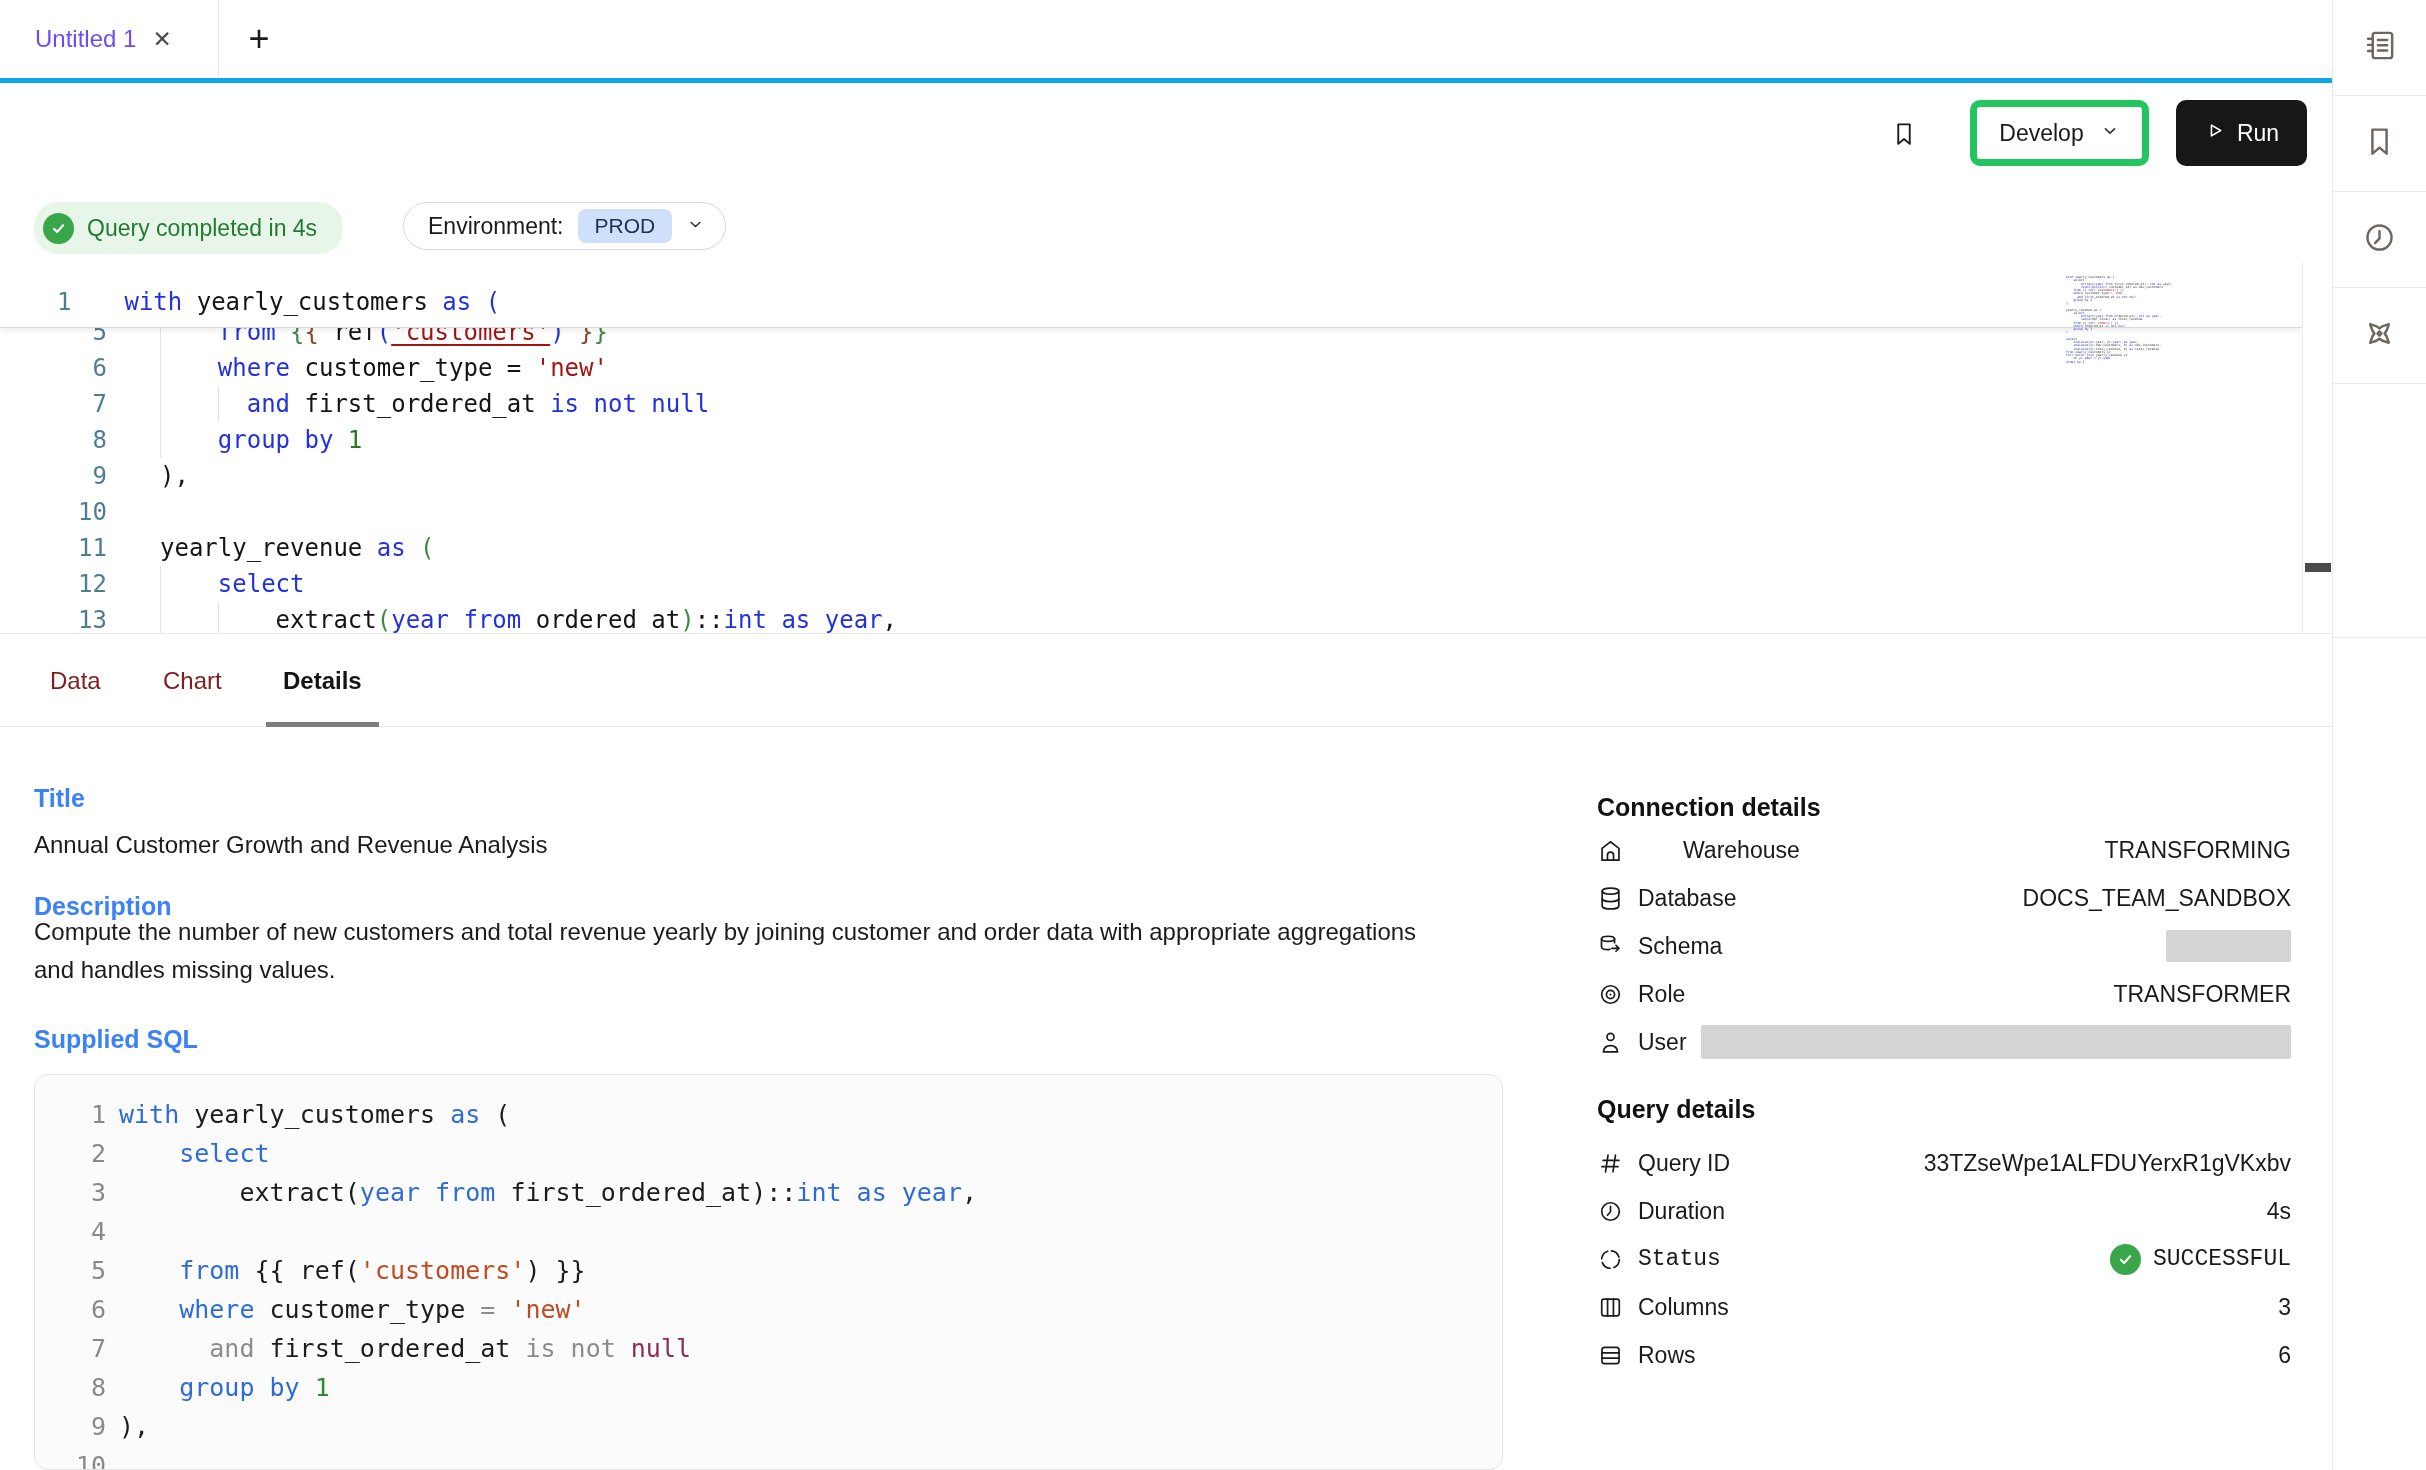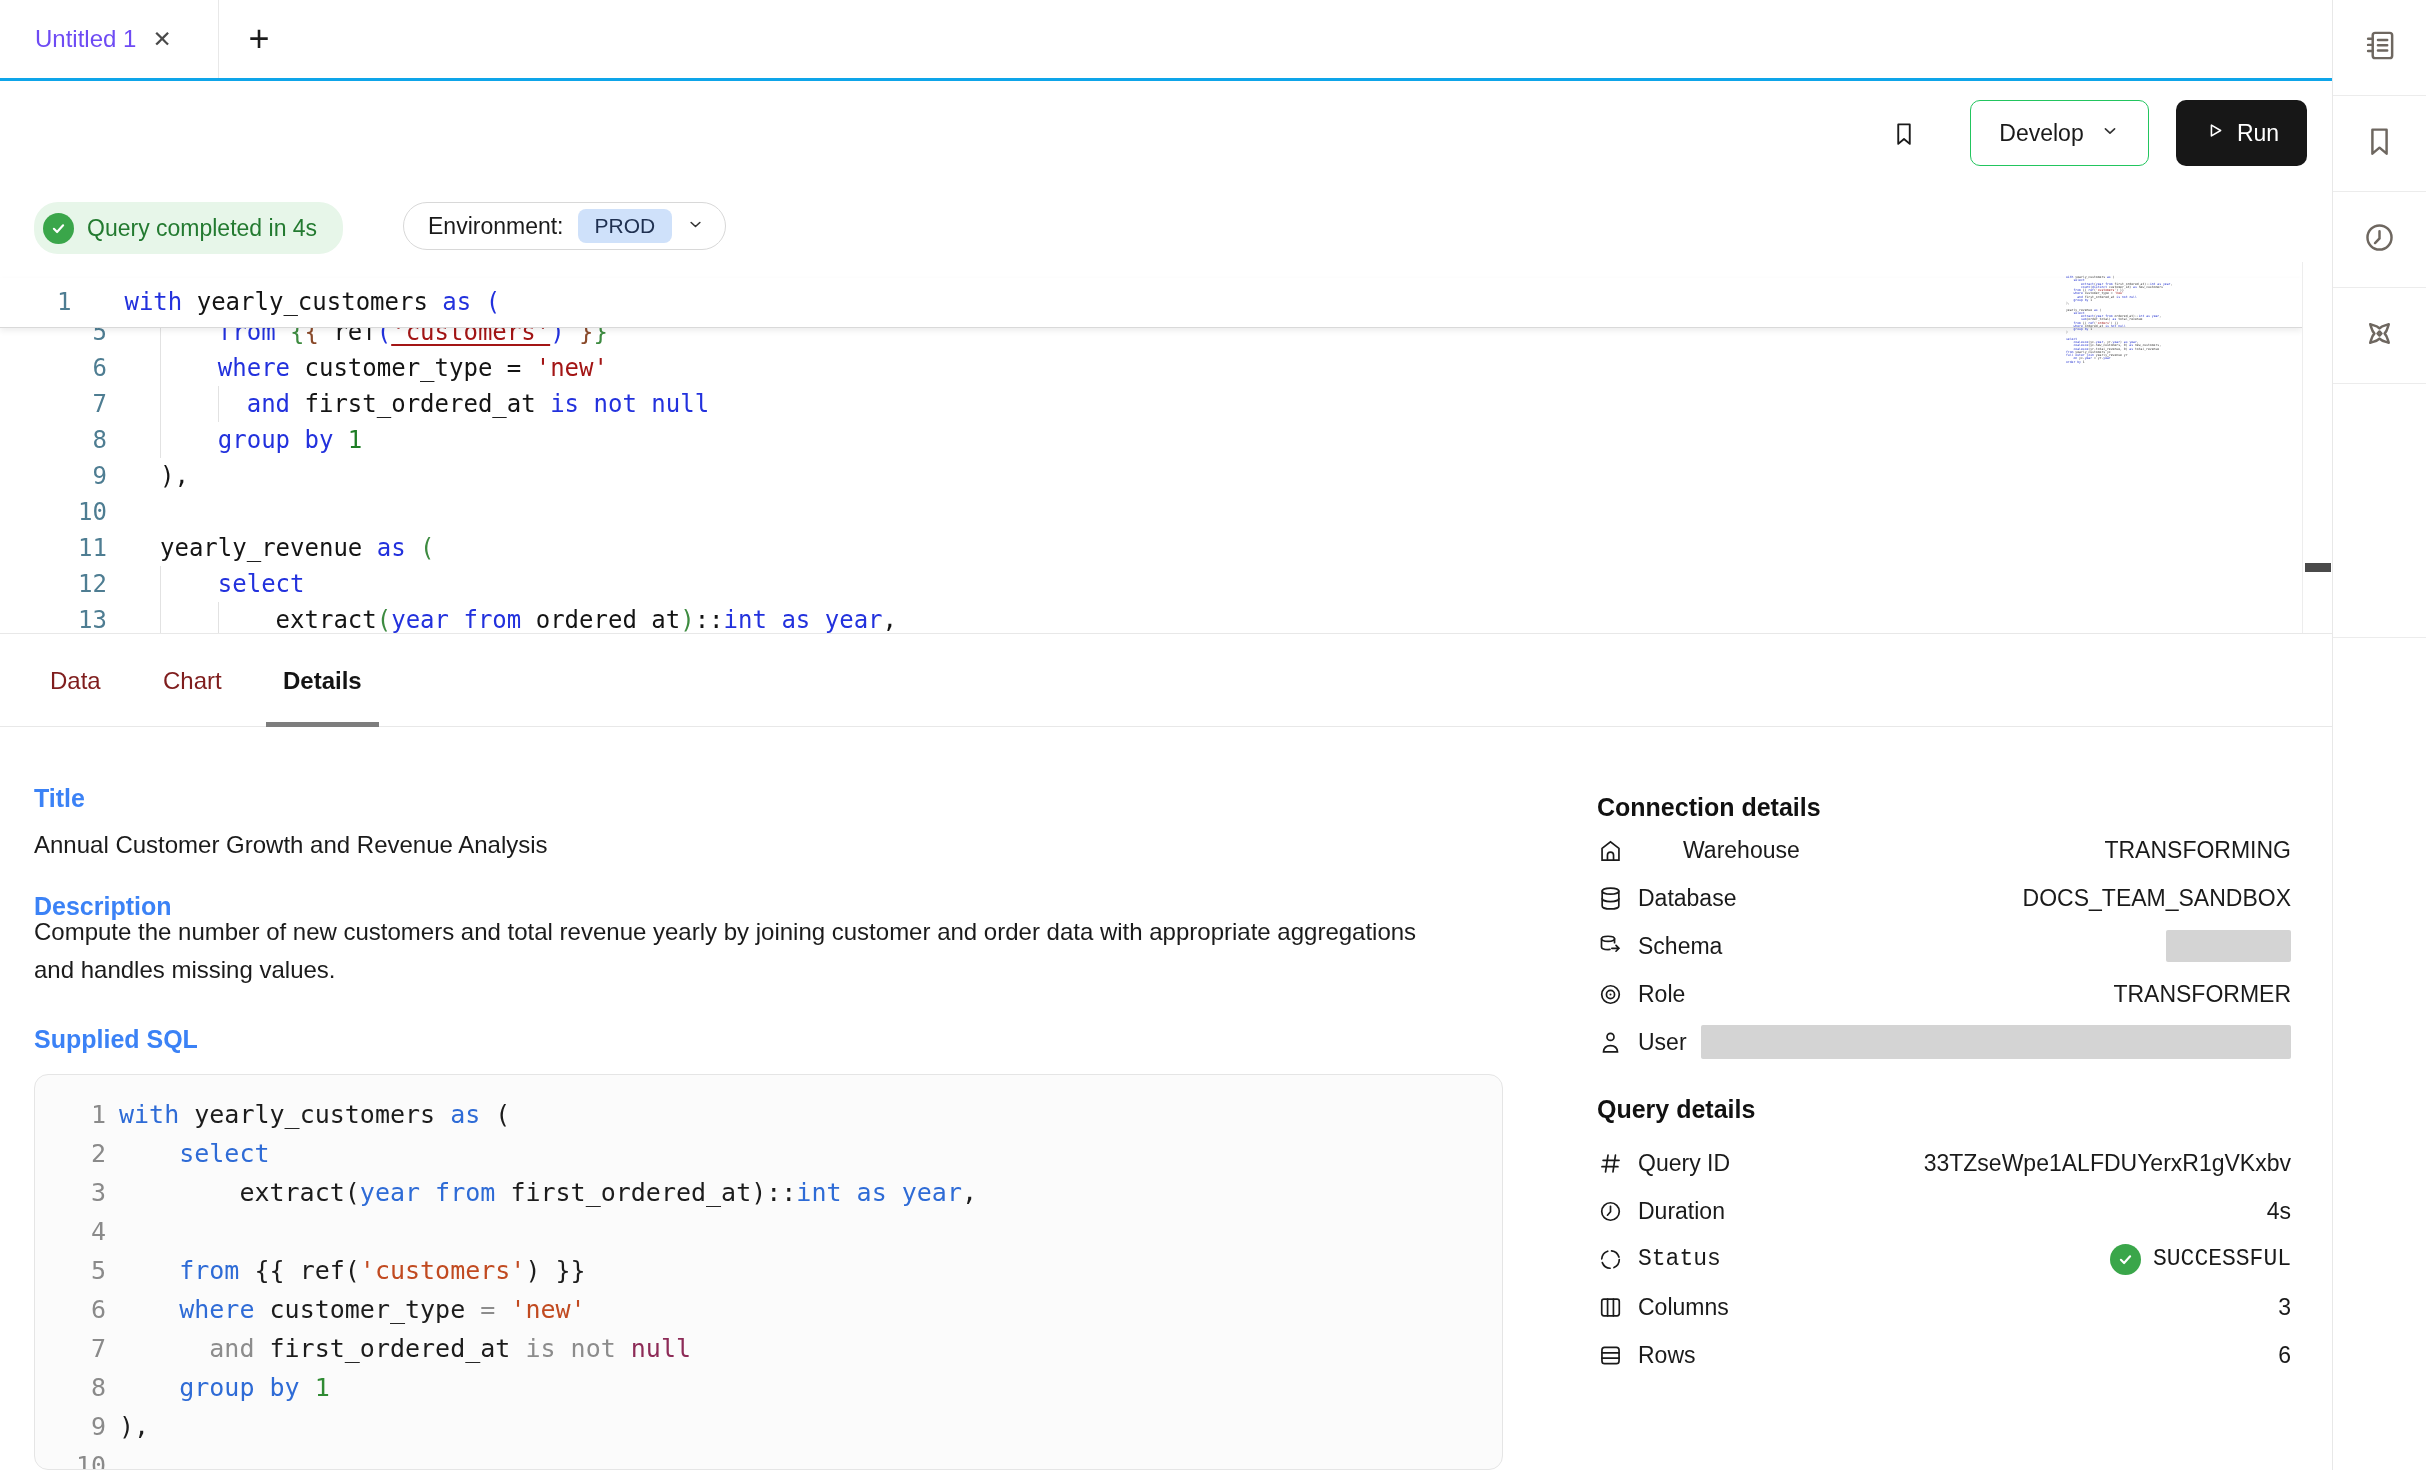--- a/index.html
+++ b/index.html
@@ -4,33 +4,33 @@
 <style>
   html,body{margin:0;padding:0;}
   body{
     width:2426px;height:1470px;position:relative;overflow:hidden;
     background:#ffffff;color:#161616;
     font-family:"Liberation Sans", sans-serif;
     -webkit-font-smoothing:antialiased;
   }
 
   
-  #tabbar{position:absolute;left:0;top:0;width:2332px;height:78px;border-bottom:3px solid #0ea5e9;background:#fff;}
+  #tabbar{position:absolute;left:0;top:0;width:2332px;height:78px;border-bottom:5px solid #0ea5e9;background:#fff;}
   .tab{position:absolute;left:0;top:0;height:78px;width:219px;border-right:1px solid #e8e8e8;
        display:flex;align-items:center;padding-left:35px;box-sizing:border-box;background:#fff;}
   .tab-title{color:var(--accent,#6e4bf4);font-size:24px;}
   .tab-close{margin-left:16px;color:#4a4a4a;font-size:23px;cursor:pointer;}
   .newtab{position:absolute;left:228px;top:0;width:62px;height:78px;display:flex;align-items:center;justify-content:center;
           font-size:36px;font-weight:300;color:#1c1c1c;cursor:pointer;}
 
   
   .icon-btn{position:absolute;width:40px;height:40px;display:flex;align-items:center;justify-content:center;color:#1a1a1a;}
   .icon-btn svg{width:30px;height:30px;}
   #bookmark-btn{left:1884px;top:116px;}
-  #develop-btn{position:absolute;left:1970px;top:100px;width:179px;height:66px;border:1px solid #22c55e;border-radius:10px;
+  #develop-btn{position:absolute;left:1970px;top:100px;width:179px;height:66px;border:7px solid #22c55e;border-radius:10px;
       display:flex;align-items:center;justify-content:center;gap:16px;font-size:23px;color:#1a1a1a;background:#fff;box-sizing:border-box;cursor:pointer;}
   #develop-btn svg{width:20px;height:20px;}
   #run-btn{position:absolute;left:2176px;top:100px;width:131px;height:66px;border-radius:10px;background:var(--runbg,#171717);
       display:flex;align-items:center;justify-content:center;gap:12px;font-size:23px;color:#fff;cursor:pointer;}
   #run-btn svg{width:21px;height:21px;}
 
   
   #pill-success{position:absolute;left:34px;top:202px;height:52px;border-radius:24px;background:#e7f6e9;
       display:flex;align-items:center;gap:13px;padding:0 26px 0 9px;font-size:23px;color:var(--succtext,#237a30);}
   .check-circle{width:31px;height:31px;border-radius:50%;background:var(--succ,#3aa64a);display:flex;align-items:center;justify-content:center;flex:none;}

